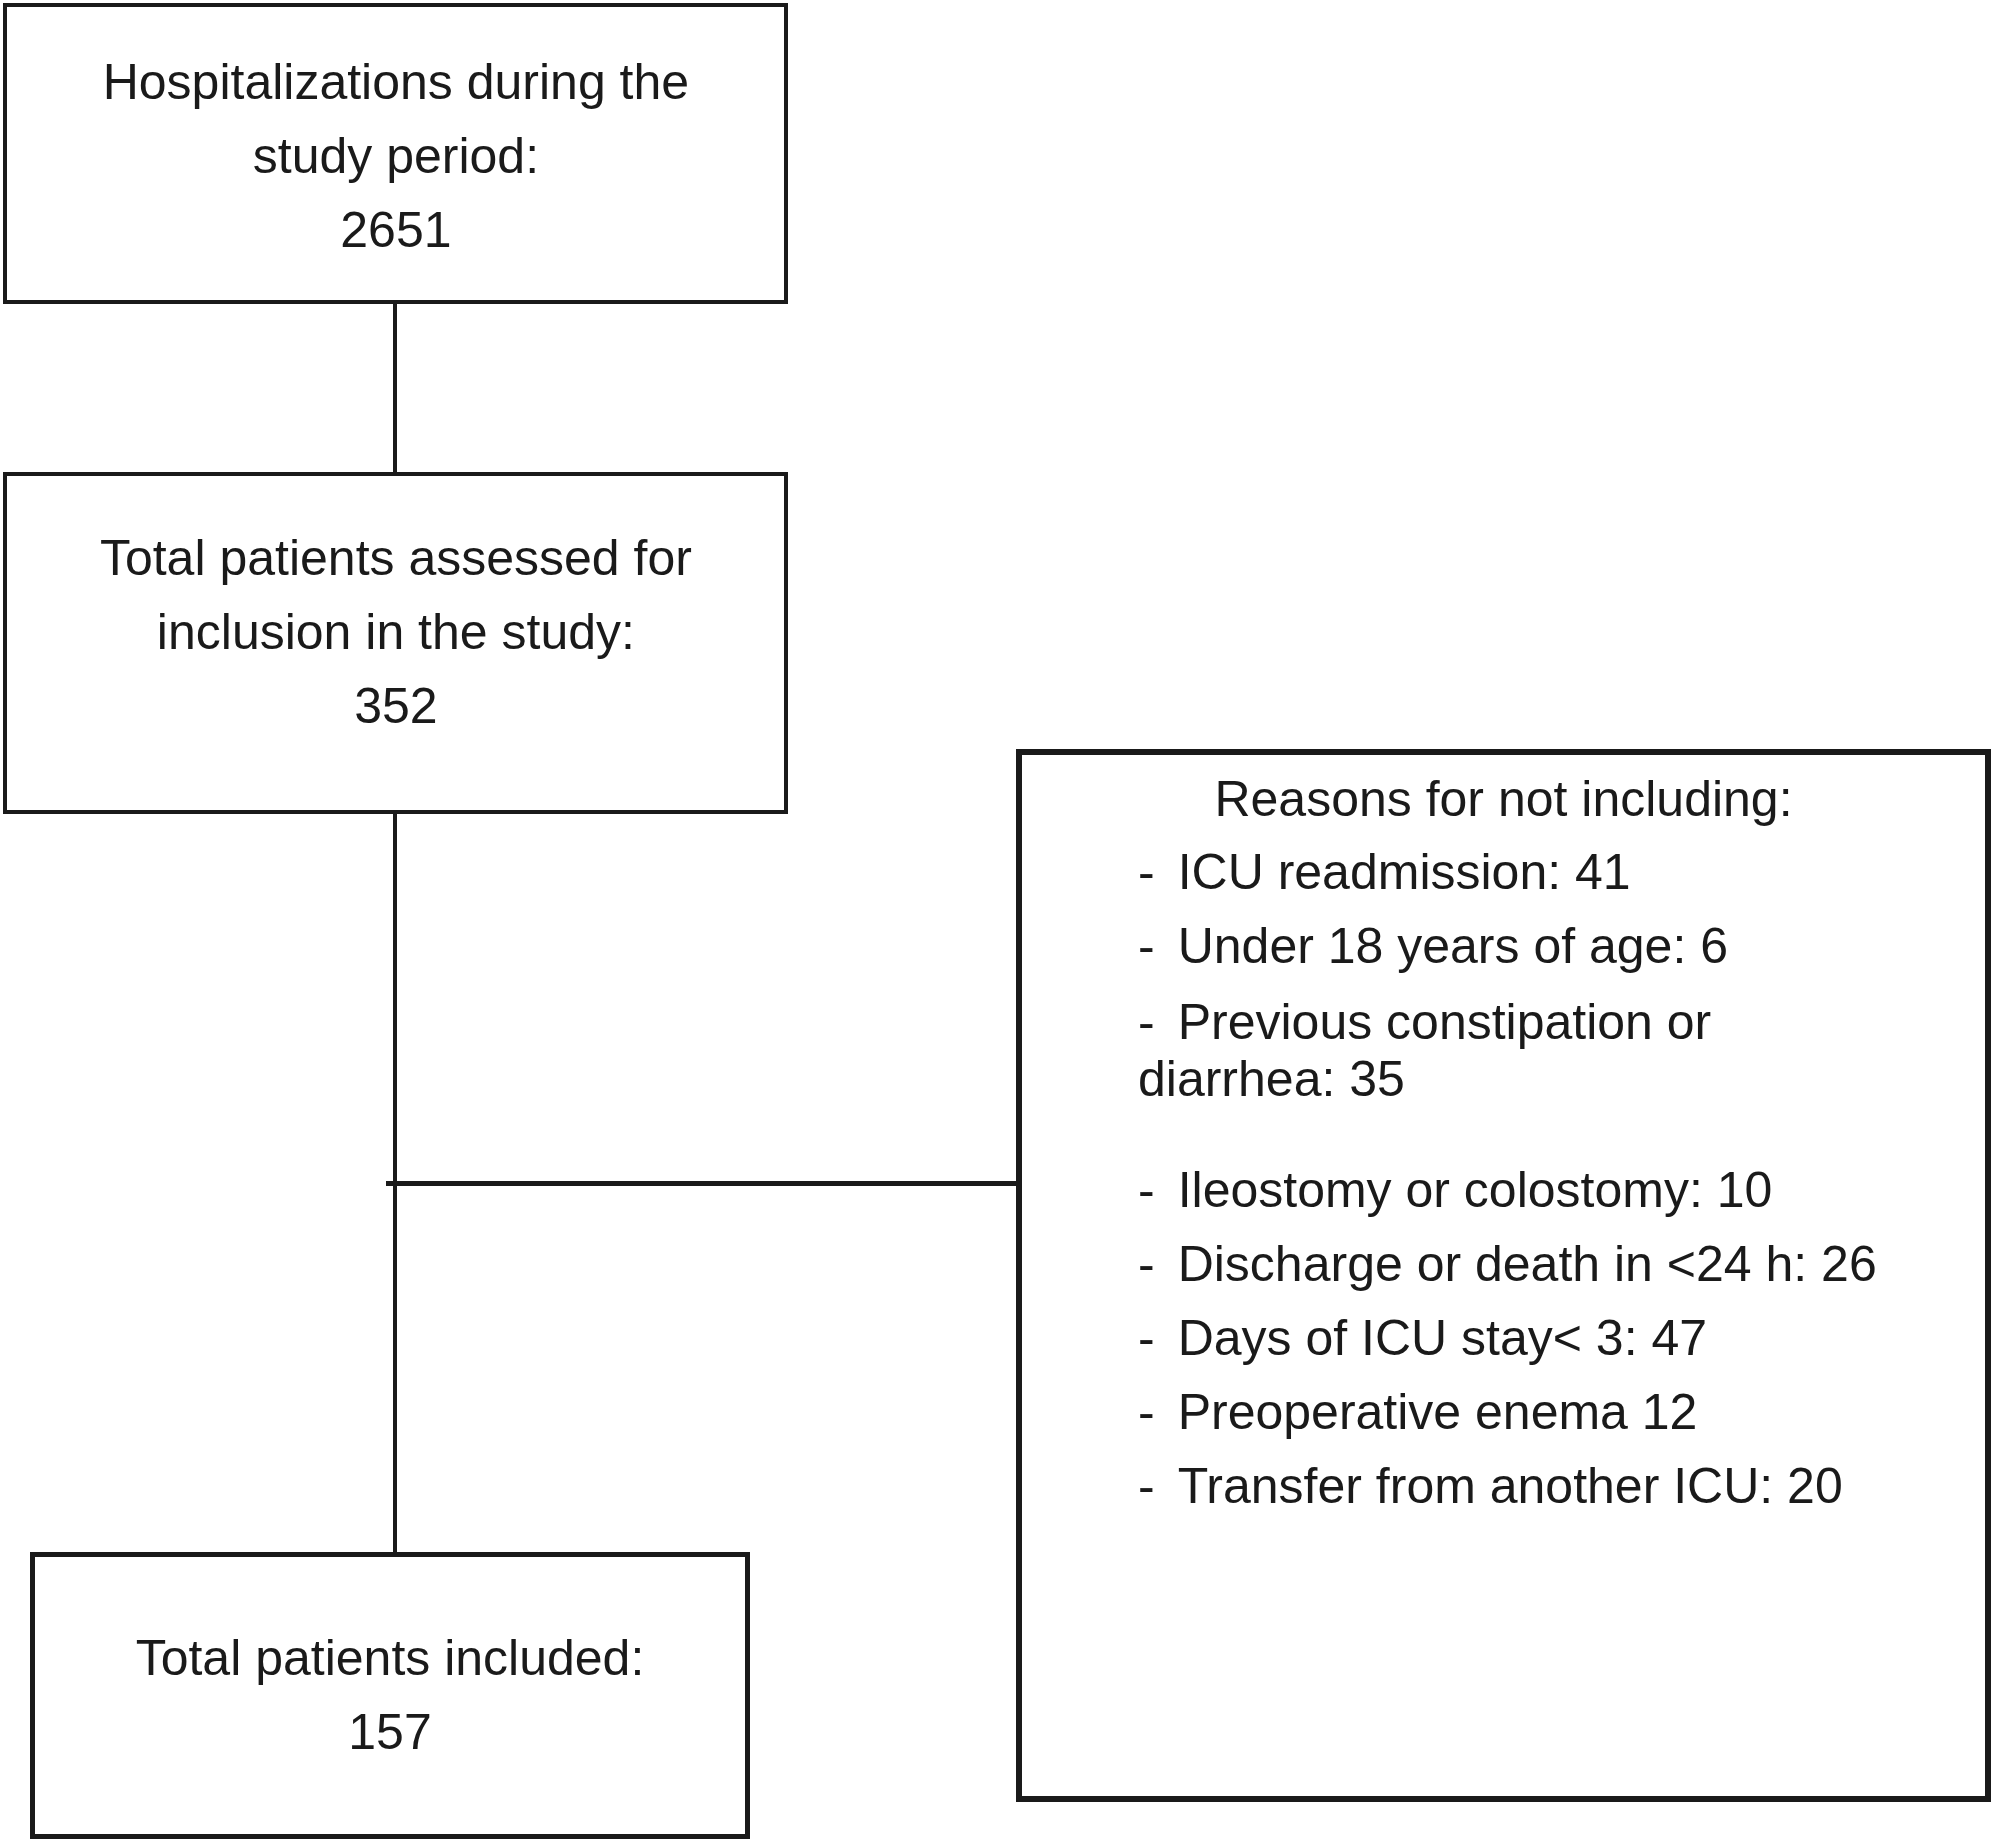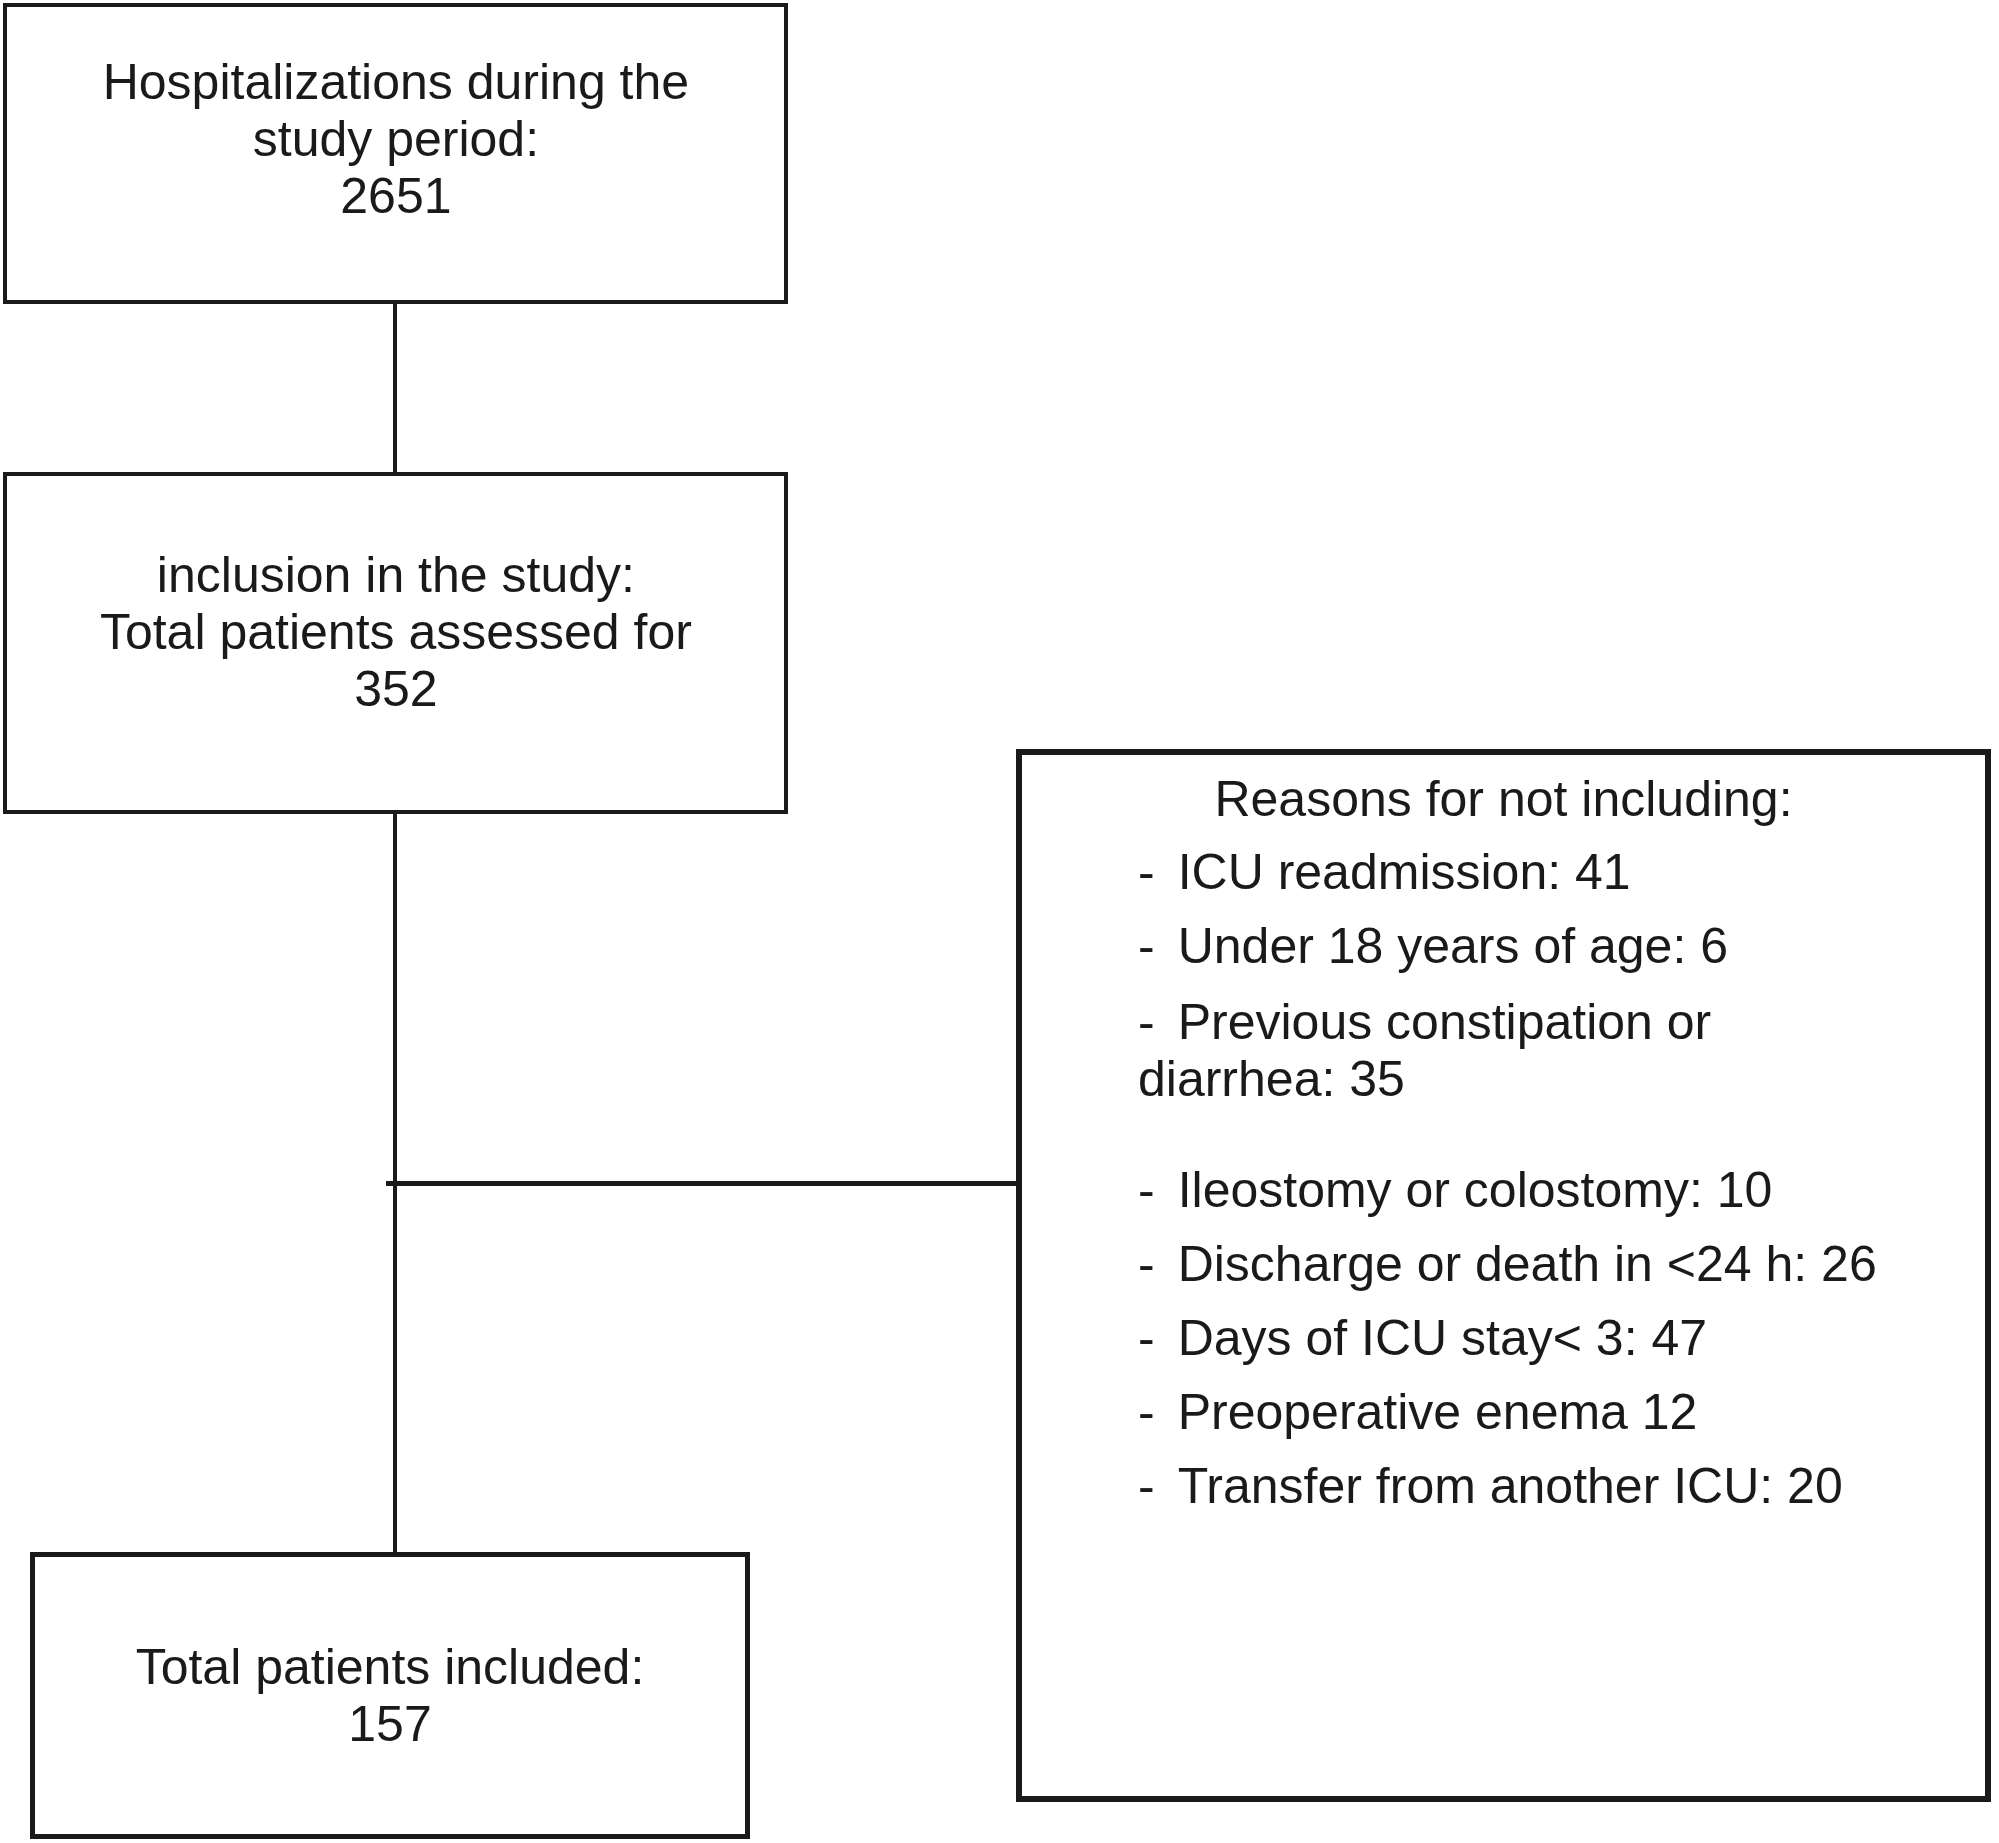--- a/index.html
+++ b/index.html
@@ -18,20 +18,21 @@
     background: var(--bg, #ffffff);
   }
   .stdbox {
     border: 4.3px solid var(--ink, #1a1a1a);
     display: flex;
     flex-direction: column;
     align-items: center;
     text-align: center;
     font-size: 50px;
     line-height: 57px;
+    gap: 17px;
   }
   .box-hospitalizations { left: 3.4px;  top: 3.4px;    width: 785px; height: 301px; justify-content: flex-start; padding-top: 47px; }
   .box-assessed        { left: 3.4px;  top: 472px;  width: 785px; height: 342px; justify-content: center; padding-bottom: 20.6px; }
   .box-included        { left: 30px; top: 1552px; width: 720px; height: 287px; border-width: 5.2px; justify-content: center; }
   .box-reasons {
     left: 1016px; top: 749px; width: 975px; height: 1053px;
     border: 6px solid var(--ink, #1a1a1a);
     font-size: 50px;
     line-height: 57px;
     padding: 15.5px 79px 0 116px;
@@ -59,22 +60,22 @@
 
   <div class="box stdbox box-hospitalizations">
     <div class="txt-line">Hospitalizations during the</div>
     <div class="txt-line">study period:</div>
     <div class="txt-line">2651</div>
   </div>
 
   <div class="connector v-line-1"></div>
 
   <div class="box stdbox box-assessed">
+    <div class="txt-line">Total patients assessed for</div>
     <div class="txt-line">inclusion in the study:</div>
-    <div class="txt-line">Total patients assessed for</div>
     <div class="txt-line">352</div>
   </div>
 
   <div class="connector v-line-2"></div>
 
   <div class="connector h-line"></div>
 
   <div class="box box-reasons">
     <div class="reasons-title">Reasons for not including:</div>
 

